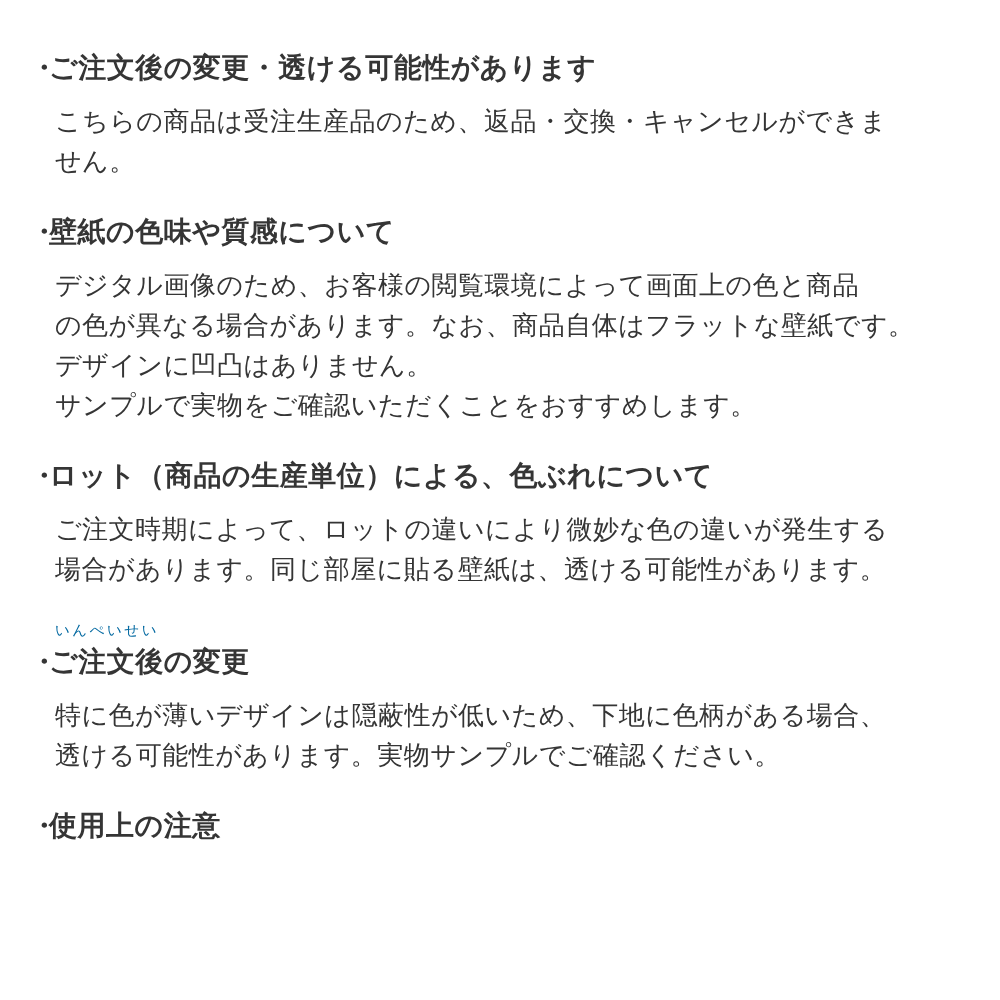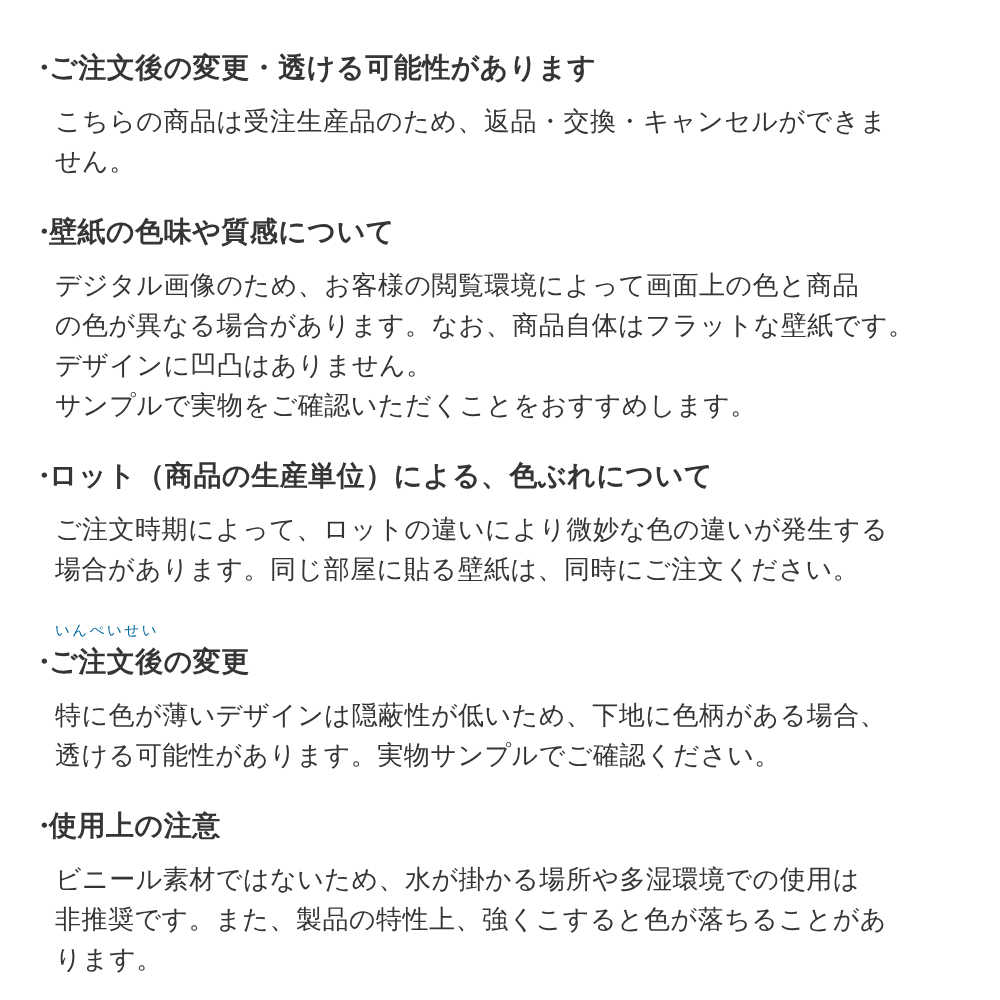--- a/index.html
+++ b/index.html
@@ -76,36 +76,33 @@
 デザインに凹凸はありません。
 サンプルで実物をご確認いただくことをおすすめします。</p>
   </div>
 
   <div class="section">
     <div class="heading-row">
       <span class="bullet">・</span>
       <h2 class="heading">ロット（商品の生産単位）による、色ぶれについて</h2>
     </div>
     <p class="body-text">ご注文時期によって、ロットの違いにより微妙な色の違いが発生する
-場合があります。同じ部屋に貼る壁紙は、同時にご注文ください。</p>
+場合があります。同じ部屋に貼る壁紙は、透ける可能性があります。</p>
   </div>
 
   <div class="section">
     <div class="furigana">いんぺいせい</div>
     <div class="heading-row">
       <span class="bullet">・</span>
       <h2 class="heading">ご注文後の変更</h2>
     </div>
     <p class="body-text">特に色が薄いデザインは隠蔽性が低いため、下地に色柄がある場合、
 透ける可能性があります。実物サンプルでご確認ください。</p>
   </div>
 
   <div class="section">
     <div class="heading-row">
       <span class="bullet">・</span>
       <h2 class="heading">使用上の注意</h2>
     </div>
-    <p class="body-text">ビニール素材ではないため、水が掛かる場所や多湿環境での使用は
-非推奨です。また、製品の特性上、強くこすると色が落ちることがあ
-ります。</p>
   </div>
 
 </div>
 
 </body></html>

